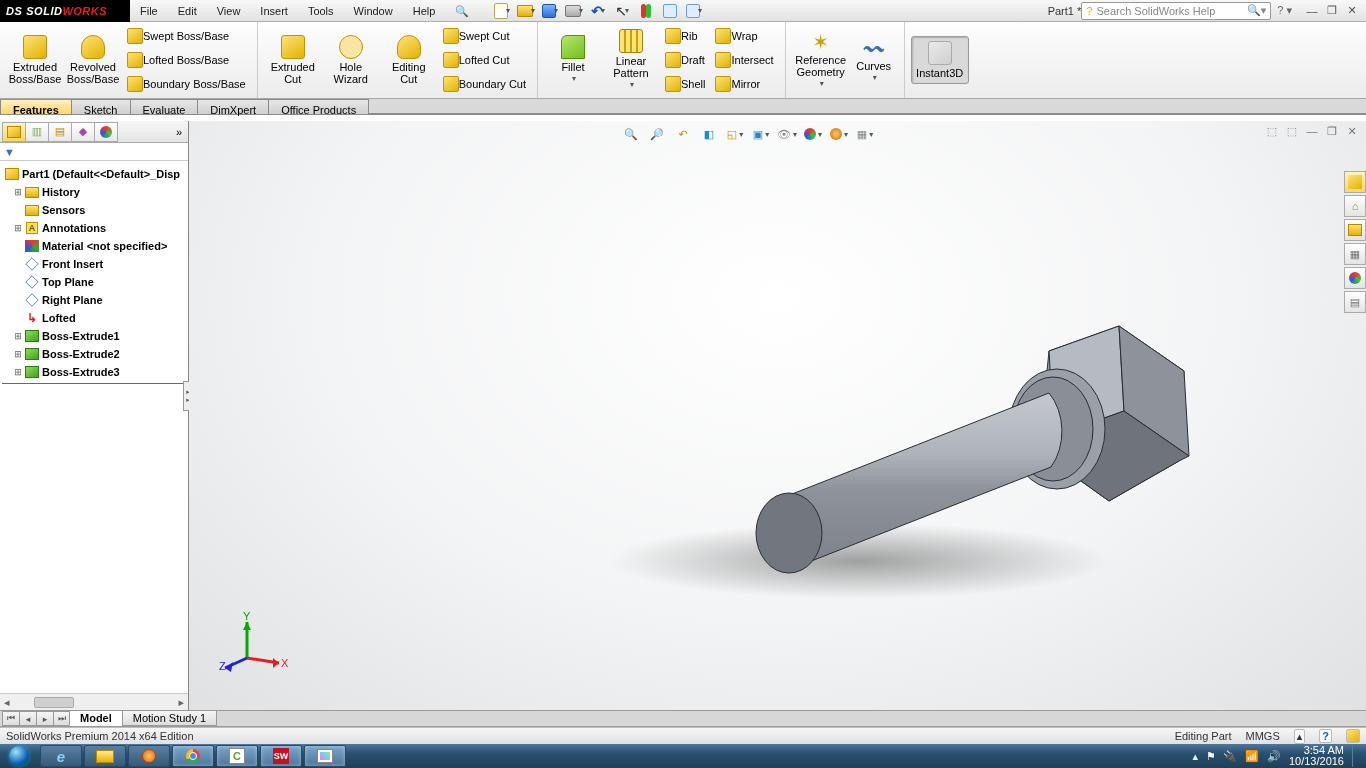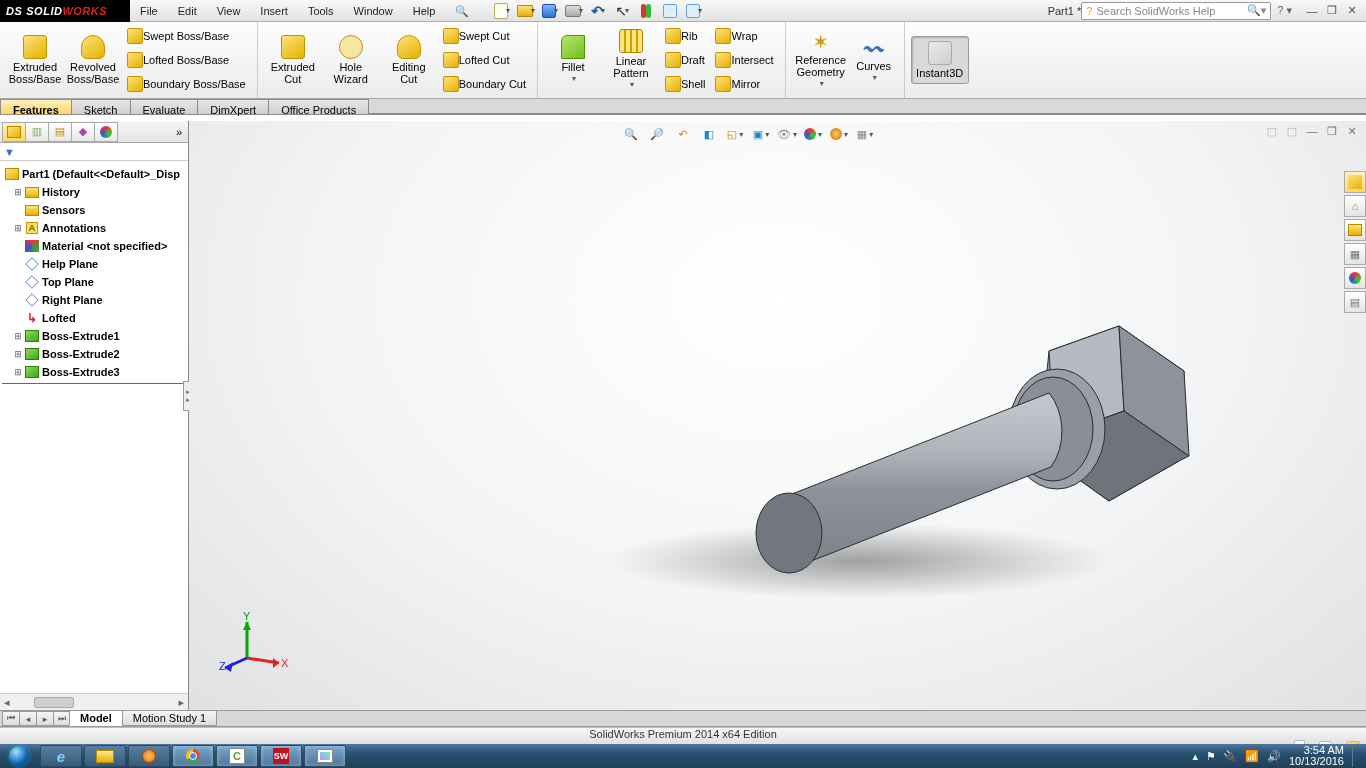--- a/index.html
+++ b/index.html
@@ -73,21 +73,21 @@
   .vpctrls { position:absolute; top:3px; right:6px; display:flex; gap:4px; }
   .vpctrls div { width:16px; height:14px; color:#777; display:flex; align-items:center; justify-content:center; }
 
   
   .btabs { position:absolute; left:0; right:0; bottom:41px; height:17px; background:#d7d7d7; border-top:1px solid #9a9a9a; border-bottom:1px solid #9a9a9a; display:flex; align-items:flex-end; }
   .btab-nav { display:flex; margin-left:2px; }
   .btab-nav div { width:18px; height:15px; background:linear-gradient(#f5f5f5,#ddd); border:1px solid #999; margin-right:-1px; display:flex; align-items:center; justify-content:center; font-size:9px; color:#555; }
   .btab { padding:0 10px; height:16px; line-height:15px; border:1px solid #999; margin-left:-1px; background:linear-gradient(#f5f5f5,#ddd); }
   .btab.active { background:#fff; font-weight:bold; border-bottom-color:#fff; }
 
-  .status { position:absolute; left:0; right:0; bottom:24px; height:17px; background:linear-gradient(#f6f6f6,#e1e1e1); border-top:1px solid #bcbcbc; display:flex; align-items:center; padding:0 6px; color:#333;flex-direction:column; }
+  .status { position:absolute; left:0; right:0; bottom:24px; height:17px; background:linear-gradient(#f6f6f6,#e1e1e1); border-top:1px solid #bcbcbc; display:flex; align-items:center; padding:0 6px; color:#333; }
   .status .r { margin-left:auto; display:flex; align-items:center; gap:14px; }
   .status .chip { border:1px solid #bbb; padding:0 2px; border-radius:2px; background:#fafafa; }
 
   
   .taskbar { position:absolute; left:0; right:0; bottom:0; height:24px; background:linear-gradient(#4f769c,#29506f 40%,#203f57); display:flex; align-items:center; }
   .start { width:38px; height:24px; display:flex; align-items:center; justify-content:center; }
   .start .orb { width:20px; height:20px; border-radius:50%; background:radial-gradient(circle at 35% 30%,#9fe3ff,#0a63b3 60%,#063a6a); box-shadow:0 0 4px rgba(0,200,255,.6); position:relative; }
   .tbbtn,.tbtn { width:42px; height:22px; margin-left:2px; background:linear-gradient(#5a7fa0,#37597a); border:1px solid #2a4a66; border-radius:2px; display:flex; align-items:center; justify-content:center; }
   .tbtn.active { background:linear-gradient(#7aa6cc,#4d759a); box-shadow:inset 0 0 4px rgba(255,255,255,.4); }
   .tray { margin-left:auto; display:flex; align-items:center; color:#fff; font-size:10px; gap:8px; padding-right:6px; }
@@ -377,21 +377,21 @@
       <div class="trow" style="padding-left:22px">
           <span class="tico">
             <span class="tree-mat"></span>
           </span>
           <span class="tlabel">Material &lt;not specified&gt;</span>
         </div>
       <div class="trow" style="padding-left:22px">
           <span class="tico">
             <span class="tree-plane"></span>
           </span>
-          <span class="tlabel">Help Plane</span>
+          <span class="tlabel">Front Insert</span>
         </div>
       <div class="trow" style="padding-left:22px">
           <span class="tico">
             <span class="tree-plane"></span>
           </span>
           <span class="tlabel">Top Plane</span>
         </div>
       <div class="trow" style="padding-left:22px">
           <span class="tico">
             <span class="tree-plane"></span>

